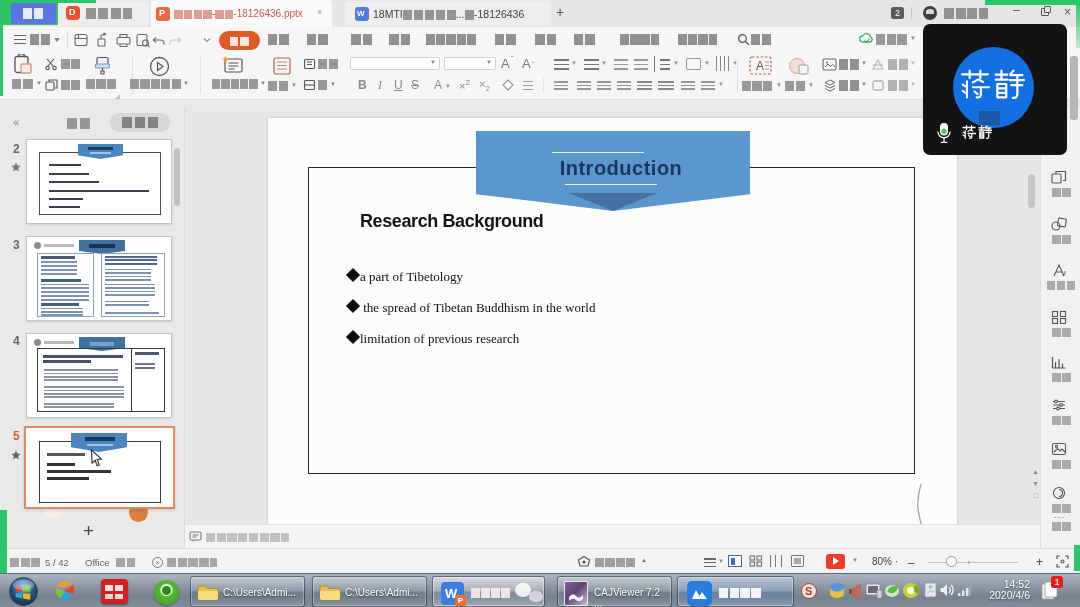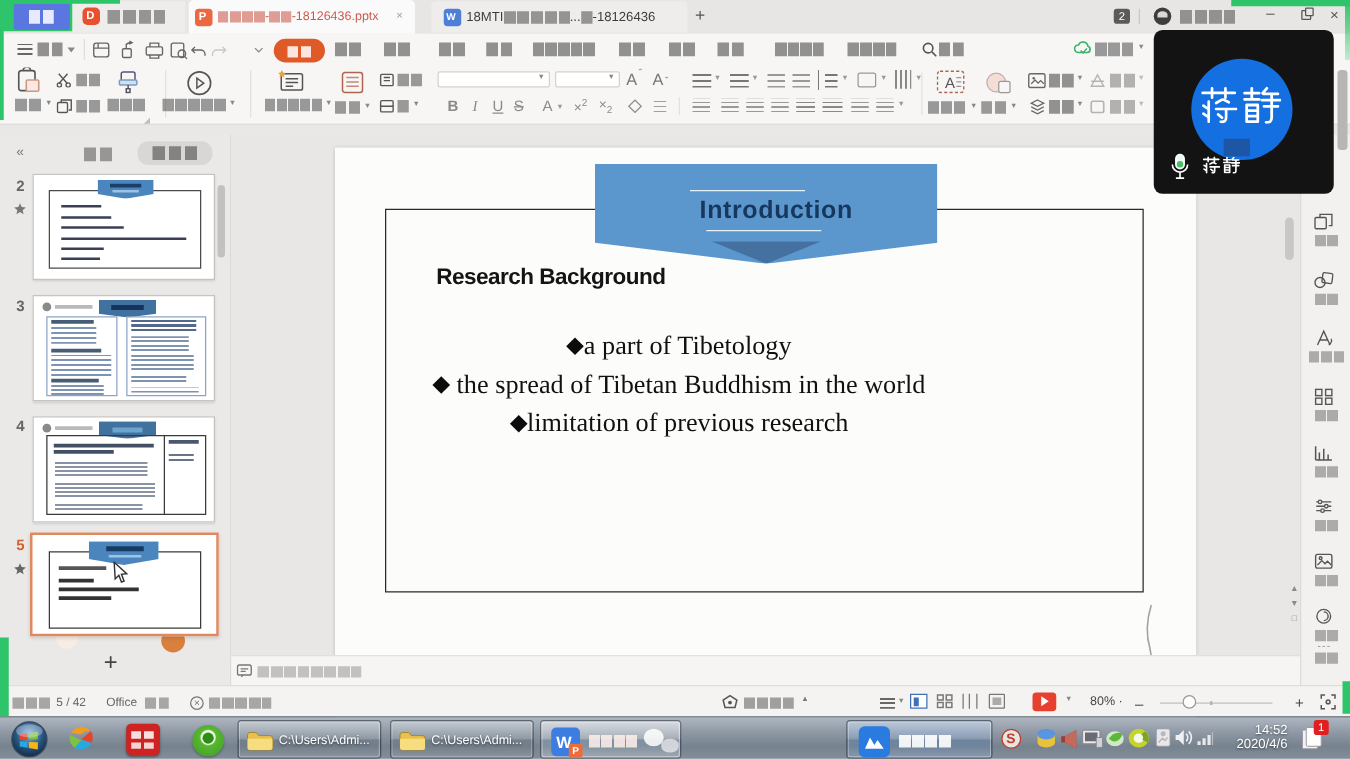--- a/index.html
+++ b/index.html
@@ -362,23 +362,23 @@
 
     <div class="abs" style="left:40px;top:49px;width:607px;height:307px;border:1px solid #2a2a2a;"></div>
 
     <div class="abs" style="left:208px;top:13px;width:274px;height:80px;background:#5b97cd;clip-path:polygon(0 0,100% 0,100% 79%,50% 100%,0 79%);">
       <div class="abs" style="left:50%;top:62px;width:88px;height:18px;margin-left:-44px;background:#44719f;clip-path:polygon(0 0,100% 0,50% 100%);"></div>
       <div class="abs" style="left:76px;top:21px;width:92px;height:1px;background:rgba(255,255,255,.85);"></div>
       <div class="abs" style="left:89px;top:53px;width:92px;height:1px;background:rgba(255,255,255,.85);"></div>
       <div class="abs" style="left:8px;top:26px;width:274px;text-align:center;font-size:20px;font-weight:bold;color:#17375e;letter-spacing:.5px;">Introduction</div>
     </div>
 
-    <div class="abs" style="left:81px;top:93px;font-size:18px;font-weight:bold;color:#141414;font-family:'Liberation Sans',sans-serif;letter-spacing:-.4px;">Research Background</div>
-
-    <div class="abs" style="left:79px;top:143px;font-family:'Liberation Serif',serif;font-size:21px;color:#101010;line-height:31px;white-space:pre;text-align:center;"><span class="dia"></span>a part of Tibetology
+    <div class="abs" style="left:92px;top:93px;font-size:18px;font-weight:bold;color:#141414;font-family:'Liberation Sans',sans-serif;letter-spacing:-.4px;">Research Background</div>
+
+    <div class="abs" style="left:79px;top:143px;font-family:'Liberation Serif',serif;font-size:13px;color:#101010;line-height:31px;white-space:pre;"><span class="dia"></span>a part of Tibetology
 <span class="dia"></span> the spread of Tibetan Buddhism in the world
 <span class="dia"></span>limitation of previous research</div>
 
     <svg class="abs" style="left:644px;top:365px;" width="16" height="55" viewBox="0 0 16 55">
           <path d="M9 1 C 5 14, 5 26, 8 36 C 10 44, 9 50, 5 54" stroke="#a5a3a1" stroke-width="1.3" fill="none"></path>
         </svg>
   </div>
 
   <div class="abs" style="left:843px;top:66px;width:7px;height:34px;background:#c9c7c5;border-radius:4px;"></div>
   <div class="abs" style="left:845px;top:360px;width:11px;height:9px;color:#8a8a8a;font-size:7px;text-align:center;">▲</div>
@@ -562,20 +562,27 @@
 
   <div class="abs" style="left:432px;top:2px;width:113px;height:31px;border-radius:3px;border:1px solid rgba(25,35,48,.55);background:linear-gradient(rgba(255,255,255,.55),rgba(255,255,255,.28) 48%,rgba(120,160,200,.25) 52%,rgba(255,255,255,.25));box-shadow:inset 0 0 0 1px rgba(255,255,255,.45);">
     <div class="abs" style="left:8px;top:5px;width:23px;height:23px;background:#3d7ce0;border-radius:4px;"></div>
     <div class="abs" style="left:12px;top:9px;color:#fff;font-size:13px;font-weight:bold;">W</div>
     <div class="abs" style="left:22px;top:18px;width:11px;height:11px;background:#ec6d3a;border-radius:2px;color:#fff;font-size:8px;font-weight:bold;text-align:center;line-height:11px;">P</div>
     <div class="abs" style="left:38px;top:11px;width:40px;height:10px;background:repeating-linear-gradient(90deg,rgba(255,240,235,.85) 0 9px,transparent 9px 10px);"></div>
     <div class="abs" style="left:82px;top:6px;width:16px;height:14px;border-radius:50%;background:rgba(255,255,255,.85);"></div>
     <div class="abs" style="left:96px;top:14px;width:14px;height:11px;border-radius:45%;background:rgba(235,235,238,.75);"></div>
   </div>
 
+  <div class="abs" style="left:557px;top:2px;width:115px;height:31px;border-radius:3px;border:1px solid rgba(25,35,48,.55);background:linear-gradient(rgba(255,255,255,.32),rgba(255,255,255,.10) 48%,rgba(10,20,30,.10) 52%,rgba(255,255,255,.08));box-shadow:inset 0 0 0 1px rgba(255,255,255,.3);">
+    <div class="abs" style="left:6px;top:4px;width:24px;height:25px;background:linear-gradient(135deg,#8c5f9e 0%,#5a4470 45%,#c8b8d8 100%);border-radius:2px;border:1px solid #e8e8ee;"></div>
+    <svg class="abs" style="left:9px;top:12px;" width="18" height="14" viewBox="0 0 18 14">
+          <path d="M2 8 Q6 3 9 7 Q12 11 16 6 L16 10 Q12 14 9 11 Q6 8 2 12 Z" fill="#f4f2ee"></path>
+        </svg>
+    <div class="abs" style="left:36px;top:10px;font-size:10px;color:#fff;text-shadow:0 1px 2px rgba(0,0,0,.6);">CAJViewer 7.2 ...</div>
+  </div>
 
   <div class="abs" style="left:677px;top:2px;width:117px;height:31px;border-radius:3px;border:1px solid rgba(25,35,48,.55);background:linear-gradient(rgba(210,230,255,.45),rgba(160,200,250,.25) 48%,rgba(60,110,180,.25) 52%,rgba(180,210,250,.2));box-shadow:inset 0 0 0 1px rgba(255,255,255,.35);">
     <div class="abs" style="left:9px;top:4px;width:25px;height:25px;background:#2a7be0;border-radius:5px;"></div>
     <svg class="abs" style="left:13px;top:11px;" width="17" height="12" viewBox="0 0 17 12">
           <path d="M1 11 L5 2 L8.5 8 L11 4 L16 11 Z" fill="#fff"></path>
         </svg>
     <div class="abs" style="left:41px;top:11px;width:42px;height:10px;background:repeating-linear-gradient(90deg,rgba(255,255,255,.9) 0 9.5px,transparent 9.5px 10.7px);"></div>
   </div>
 
   <div class="abs" style="left:801px;top:9px;width:16px;height:16px;border-radius:50%;background:#e8e4de;border:1px solid #c0392b;"></div>

